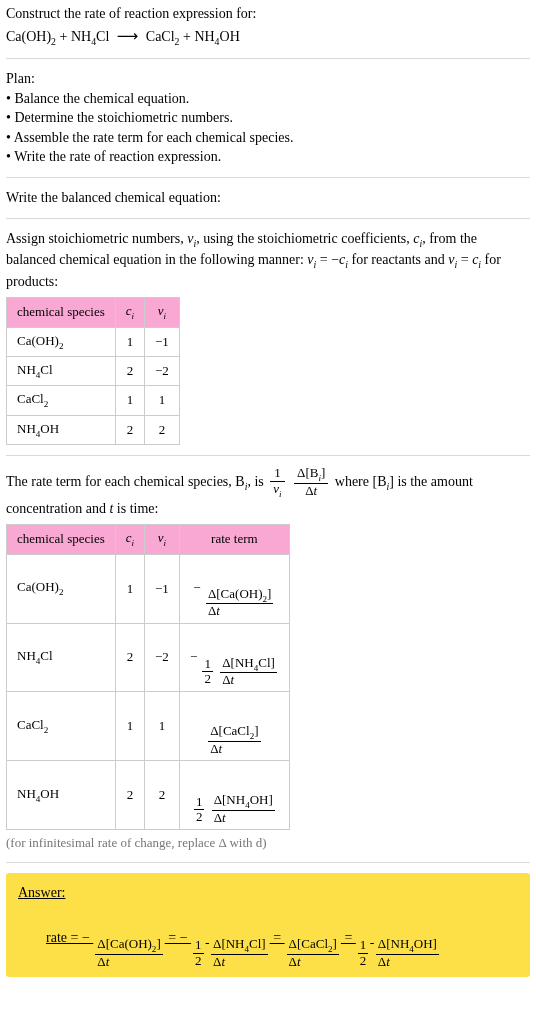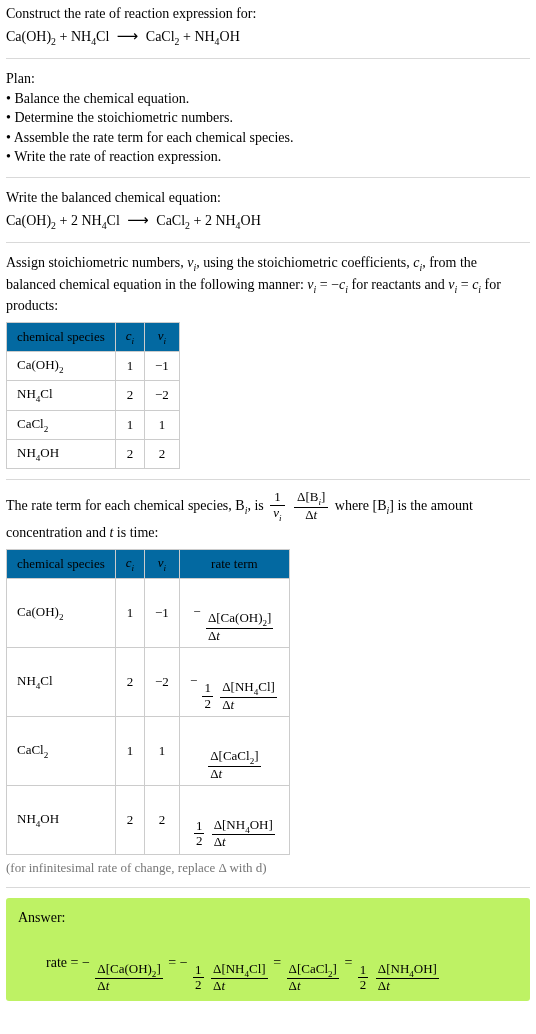--- a/index.html
+++ b/index.html
@@ -25,21 +25,21 @@
     margin-top: 6px;
   }
   table.dt th, table.dt td {
     border: 1px solid #ccc;
     padding: 4px 10px;
     text-align: center;
     font-weight: normal;
     font-size: 13px;
     white-space: nowrap;
   }
-  table.dt th { background: #0369a1; }
+  table.dt th { background: #f9a8d4; }
   table.dt td:first-child, table.dt th:first-child { text-align: left; }
   .frac {
     display: inline-block;
     text-align: left;
     vertical-align: middle;
     font-size: 13px;
     line-height: 1.1;
     padding: 0 2px;
     margin-top: 28px;
   }
@@ -54,24 +54,25 @@
     padding: 0 3px;
   }
   .bigfrac .num { display: block; padding: 0 3px; border-bottom: 1px solid #000; }
   .bigfrac .den { display: block; padding: 0 3px; }
   .small-note {
     font-size: 13px;
     color: #777;
     margin-top: 4px;
   }
   .answer-box {
-    background: #bef264;
+    background: #fde047;
     border-radius: 3px;
     padding: 10px 12px 8px 12px;
     margin-top: 8px;
+    text-decoration: underline;
   }
   .answer-box .label { font-size: 14px; margin-bottom: 6px; }
   .answer-eq {
     padding-left: 28px;
     white-space: nowrap;
   }
   .answer-note {
     font-size: 11px;
     color: #777;
     text-align: right;
@@ -91,21 +92,20 @@
 
   <div>Plan:</div>
   <div>• Balance the chemical equation.</div>
   <div>• Determine the stoichiometric numbers.</div>
   <div>• Assemble the rate term for each chemical species.</div>
   <div>• Write the rate of reaction expression.</div>
 
   <hr class="sep">
 
   <div>Write the balanced chemical equation:</div>
-  <div style="padding-top:2px;">Ca(OH)<span class="sub">2</span> + 2 NH<span class="sub">4</span>Cl <span class="arrow">⟶</span> CaCl<span class="sub">2</span> + 2 NH<span class="sub">4</span>OH</div>
 
   <hr class="sep">
 
   <div>Assign stoichiometric numbers, <span class="it">ν<span class="sub">i</span></span>, using the stoichiometric coefficients, <span class="it">c<span class="sub">i</span></span>, from the balanced chemical equation in the following manner: <span class="it">ν<span class="sub">i</span></span> = −<span class="it">c<span class="sub">i</span></span> for reactants and <span class="it">ν<span class="sub">i</span></span> = <span class="it">c<span class="sub">i</span></span> for products:</div>
 
   <table class="dt">
     <tbody>
         <tr>
       <th>chemical species</th>
       <th><span class="it">c<span class="sub">i</span></span></th>

